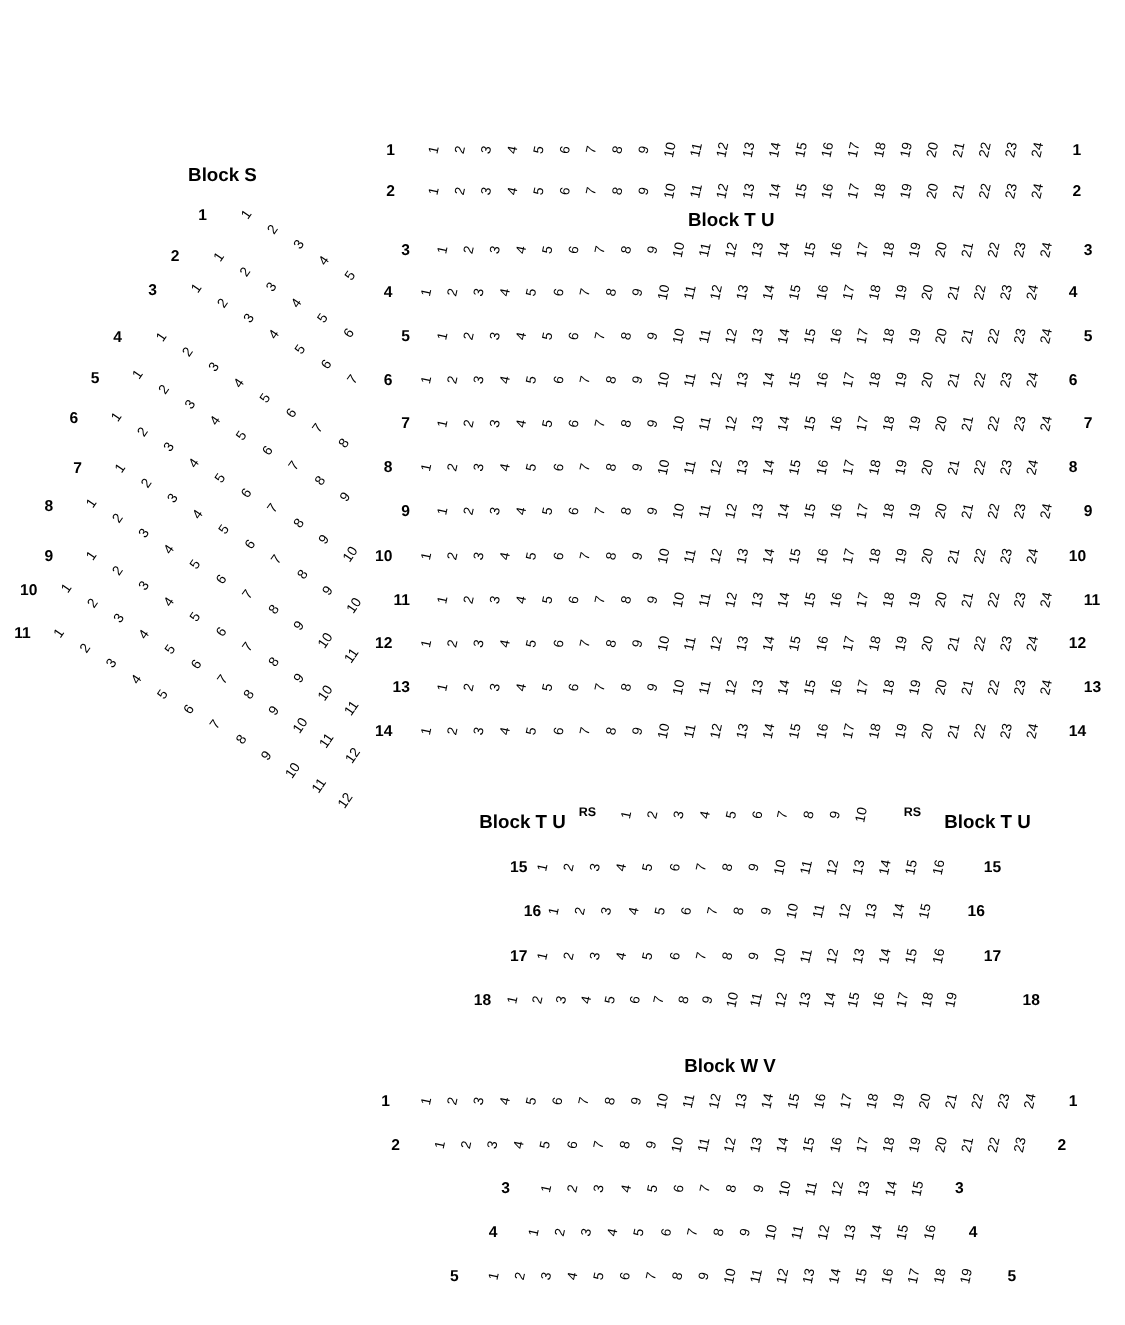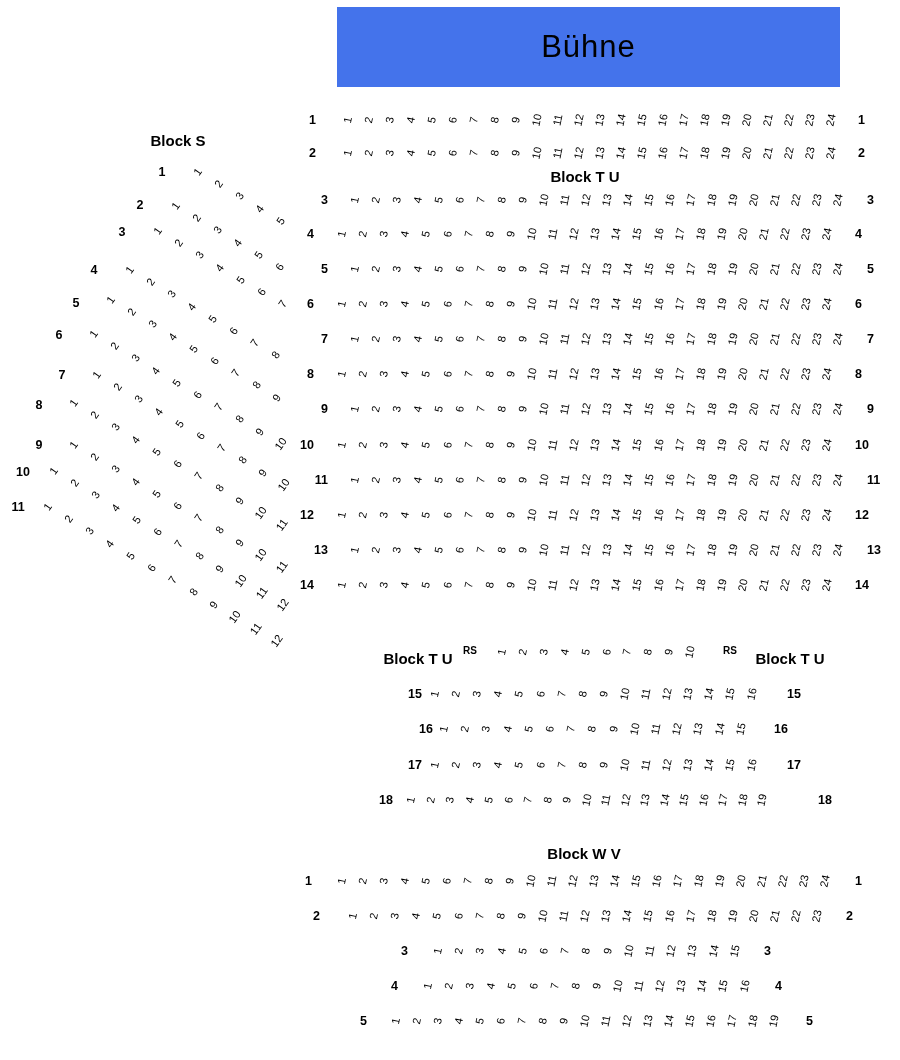--- a/index.html
+++ b/index.html
@@ -30,23 +30,20 @@
   .rowlab.center { transform:translate(-50%,-50%); }
   .rs {
     position:absolute; font-weight:bold; font-size:10px; line-height:1;
     transform:translate(-50%,-50%);
   }
 </style>
 </head>
 <body>
 
 <div id="seatmap">
-  <div class="stage" id="stage" style="left: 337px; top: 7px; width: 503px; height: 80px; background: rgb(68, 115, 235);">
-    <span>Bühne</span>
-  </div>
   <div class="block-title" id="title-s" style="left: 178px; top: 140px;">Block S</div>
   <div class="block-title" id="title-tu" style="left: 585px; top: 176px;">Block T U</div>
   <div class="block-title" id="title-tu-rear-left" style="left: 418px; top: 658px;">Block T U</div>
   <div class="block-title" id="title-tu-rear-right" style="left: 790px; top: 658px;">Block T U</div>
   <div class="block-title" id="title-wv" style="left: 584px; top: 853px;">Block W V</div>
   <div id="seats-layer">
       <span class="rowlab center" style="left: 162px; top: 172px;">1</span>
       <span class="seat fan" style="left: 198px; top: 172px;">1</span>
       <span class="seat fan" style="left: 218.8px; top: 184.2px;">2</span>
       <span class="seat fan" style="left: 239.6px; top: 196.4px;">3</span>

